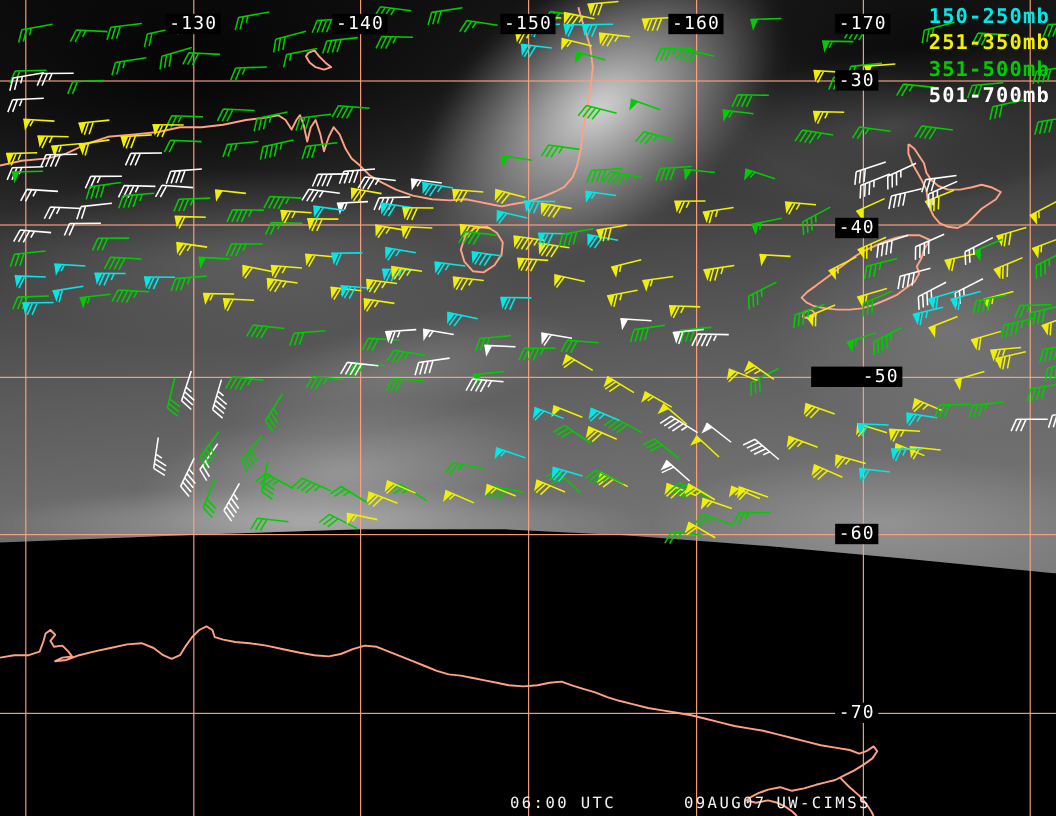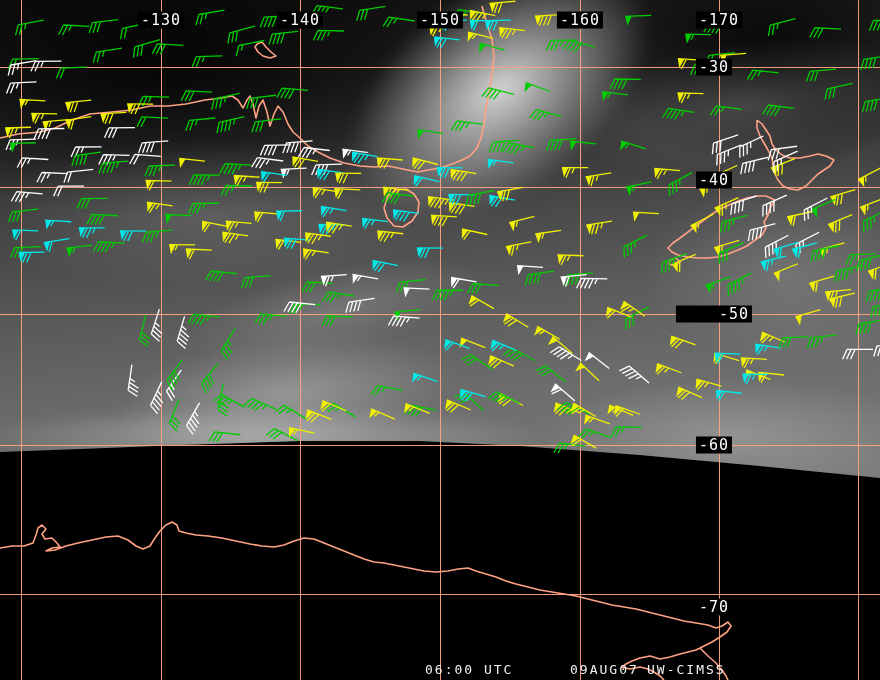--- a/index.html
+++ b/index.html
@@ -1270,26 +1270,32 @@
       </g>
     </svg>
 
   <div class="layer" id="labelLayer" style="z-index:6">
       <div class="glabel" style="left: 161px; top: 20px;">-130</div>
       <div class="glabel" style="left: 300px; top: 20px;">-140</div>
       <div class="glabel" style="left: 440px; top: 20px;">-150</div>
       <div class="glabel" style="left: 580px; top: 20px;">-160</div>
       <div class="glabel" style="left: 719px; top: 20px;">-170</div>
       <div class="glabel" style="left: 714px; top: 67px;">-30</div>
-      <div class="glabel" style="left: 714px; top: 180px; text-align: center;">-40</div>
+      <div class="glabel" style="left: 714px; top: 190px; text-align: center;">-40</div>
       <div class="glabel" style="left: 714px; top: 314px; padding-left: 43px;">-50</div>
       <div class="glabel" style="left: 714px; top: 445px;">-60</div>
-      <div class="glabel" style="left: 714px; top: 594px; margin-top: 13px;">-70</div>
+      <div class="glabel" style="left: 714px; top: 594px;">-70</div>
     </div>
 
+  <div class="legend" id="legendBox">
+      <div style="color: rgb(0, 232, 232);">150-250mb</div>
+      <div style="color: rgb(240, 240, 0);">251-350mb</div>
+      <div style="color: rgb(0, 205, 0);">351-500mb</div>
+      <div style="color: rgb(255, 255, 255);">501-700mb</div>
+    </div>
 
   <div class="caption">
     <span class="cap-time">06:00 UTC</span>
     <span class="cap-date">09AUG07</span>
     <span class="cap-credit">UW-CIMSS</span>
   </div>
 
 </div>
 
 </body></html>

